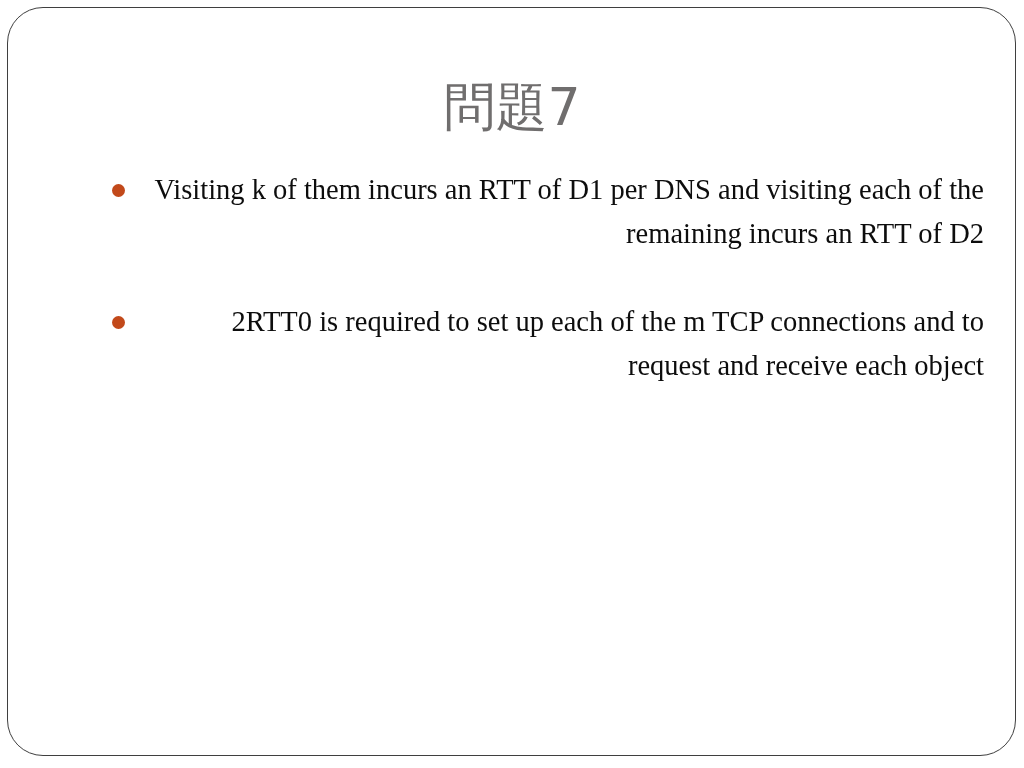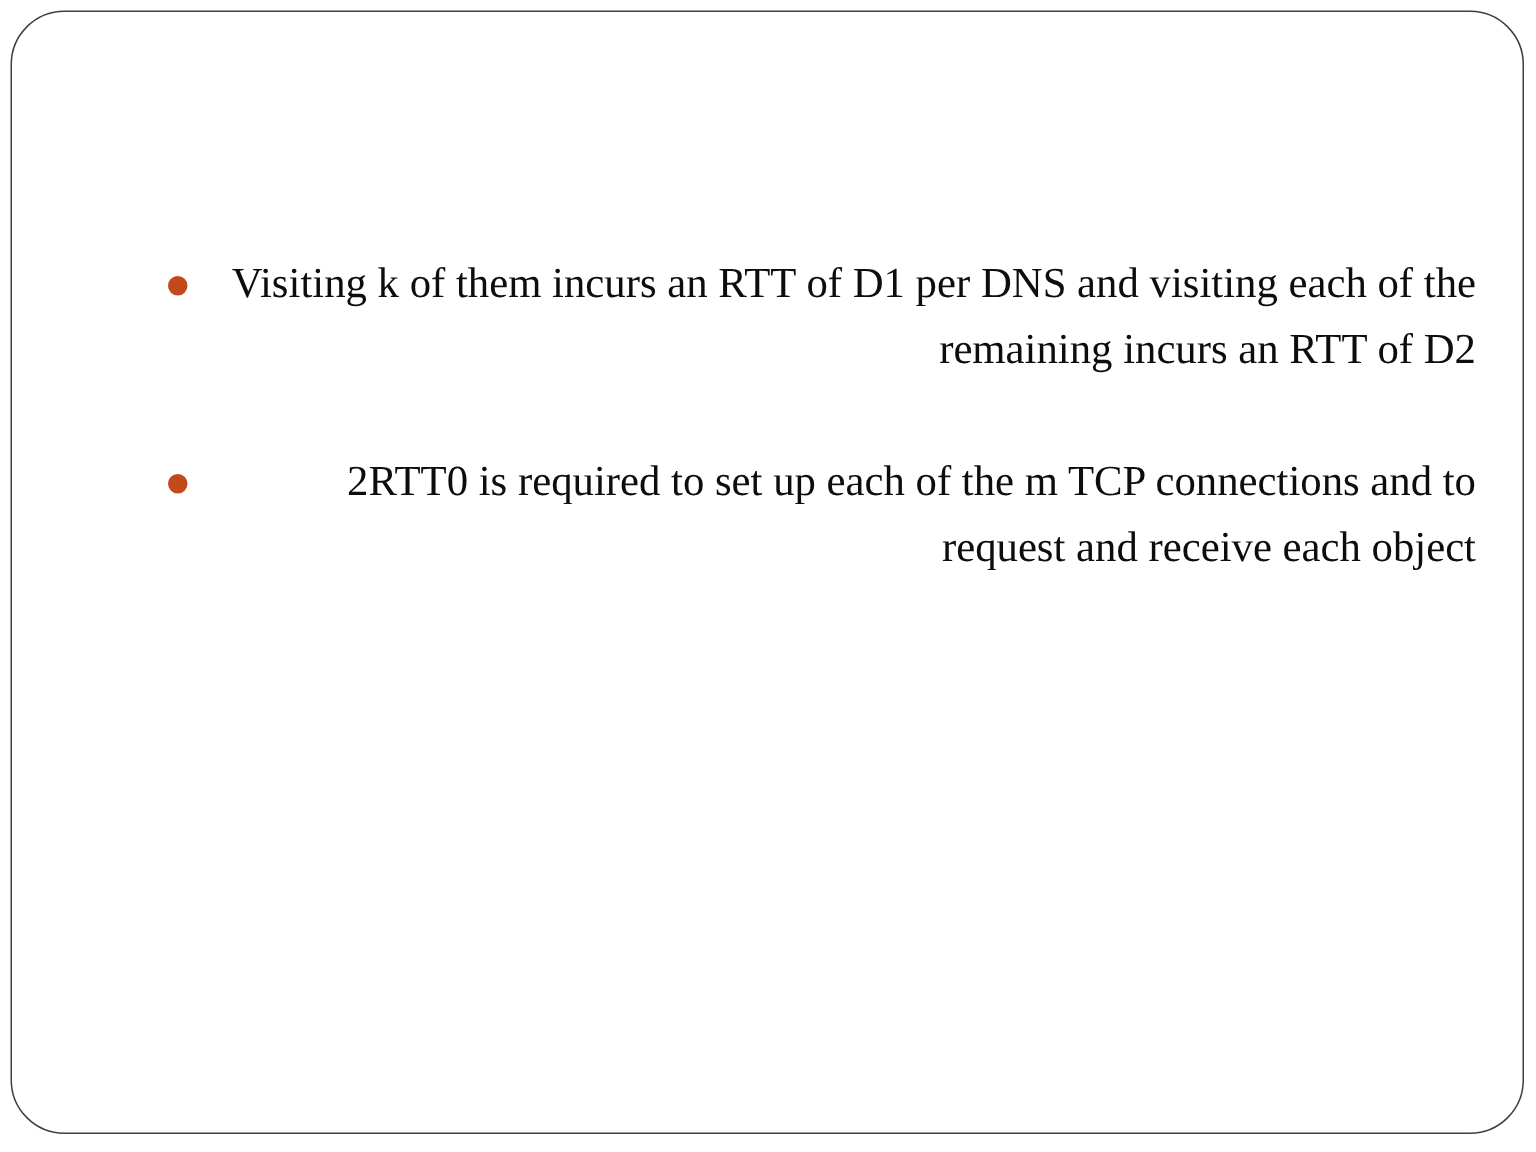--- a/index.html
+++ b/index.html
@@ -90,20 +90,21 @@
     text-align: right;
   }
 </style>
 </head>
 <body>
 
 <div class="slide">
 
   <div class="slide-frame"></div>
 
+  <div class="slide-title">問題7</div>
 
   <div class="body-content">
 
     <div class="bullet-item">
       <span class="bullet-marker"></span>
       <span class="bullet-text">Visiting k of them incurs an RTT of D1 per DNS and visiting each of the remaining incurs an RTT of D2</span>
     </div>
 
     <div class="bullet-item">
       <span class="bullet-marker"></span>

